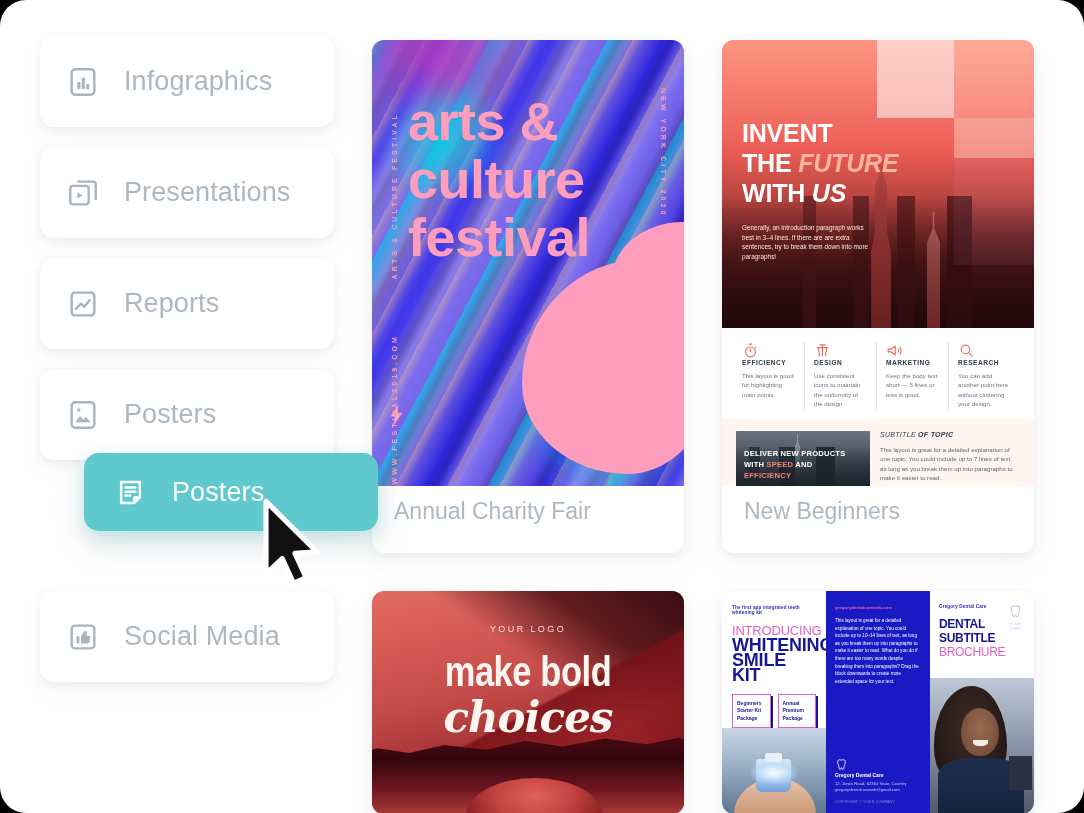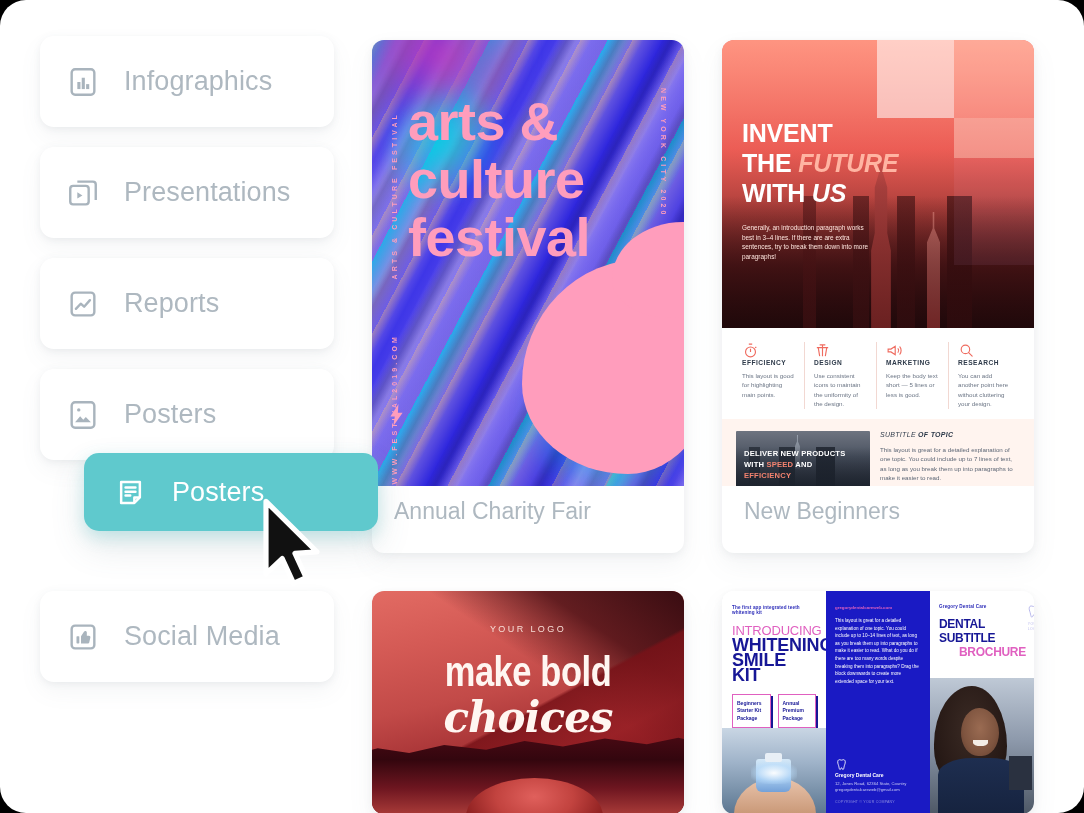--- a/index.html
+++ b/index.html
@@ -562,21 +562,21 @@
   .dp.p2 .tooth svg { width: 13px; height: 14px; display: block; }
   .dp.p2 .b-name { font-size: 5px; font-weight: 700; color: #FFFFFF; margin-bottom: 3px; }
   .dp.p2 .b-addr { font-size: 4.2px; line-height: 6.6px; color: #C9C9F4; }
   .dp.p2 .b-cr { font-size: 3.6px; color: #8A8AE0; margin-top: 6px; letter-spacing: 0.2px; }
 
   .dp.p3 .p3-top { display: flex; justify-content: space-between; align-items: flex-start; }
   .dp.p3 .t-logo { width: 19px; text-align: center; color: #B9B9EC; }
   .dp.p3 .t-logo svg { width: 15px; height: 16px; display: block; margin: 0 auto; }
   .dp.p3 .t-logo .ll { font-size: 3.4px; letter-spacing: 0.4px; margin-top: 2px; line-height: 4.6px; }
   .dp.p3 .h3a { font-size: 12px; line-height: 14px; font-weight: 700; color: #171796; letter-spacing: -0.3px; }
-  .dp.p3 .h3b { font-size: 12px; line-height: 14px; font-weight: 700; color: #E060C0; letter-spacing: -0.3px; margin-left: 20px; }
+  .dp.p3 .h3b { font-size: 12px; line-height: 14px; font-weight: 400; color: #E060C0; letter-spacing: -0.3px; }
 
   .dp-portrait {
     position: absolute;
     left: 0; right: 0; bottom: 0;
     height: 136px;
     overflow: hidden;
     background: linear-gradient(180deg, #BFC9D6 0%, #8E9AAC 45%, #4E5866 100%);
   }
   .pr-hair {
     position: absolute;

